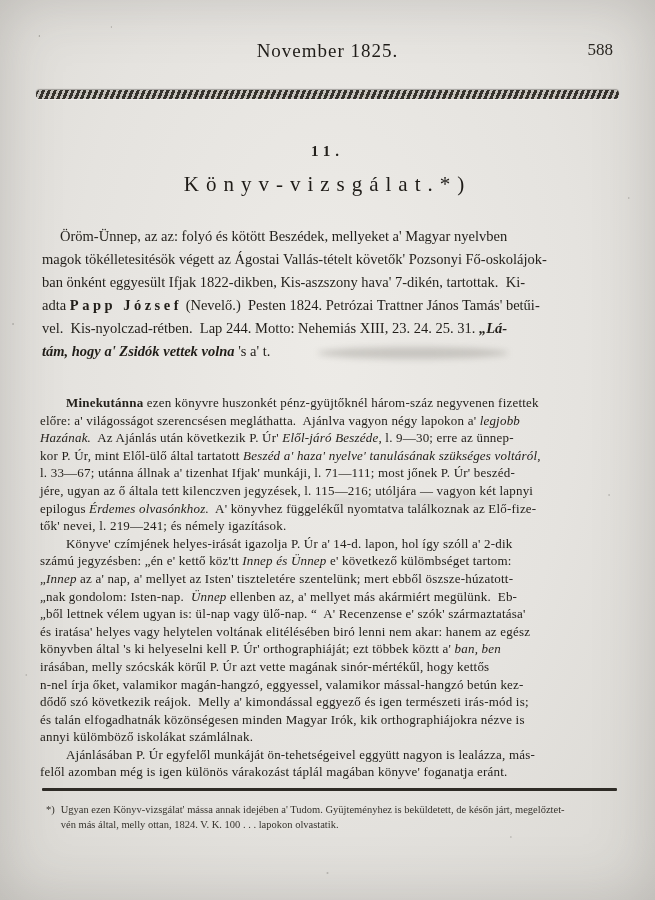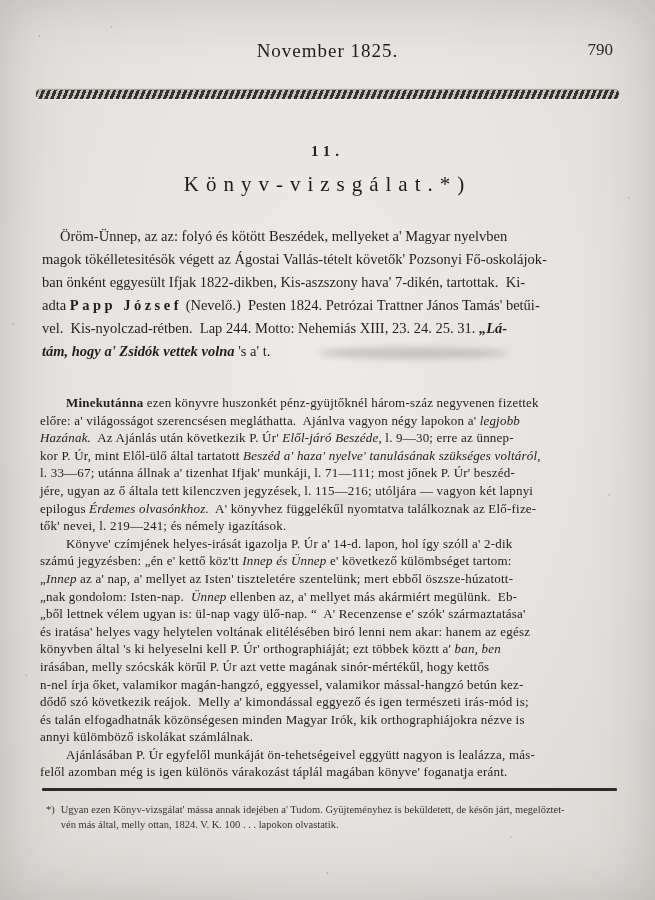--- a/index.html
+++ b/index.html
@@ -90,21 +90,21 @@
   .footnote-text { white-space: pre-wrap; }
 </style>
 </head>
 <body>
 
 <div class="page">
   <div class="speckles"></div>
 
   <header class="page-header">
     <span class="issue-date">November 1825.</span>
-    <span class="page-number">790</span>
+    <span class="page-number">588</span>
   </header>
 
   <div class="ornament"></div>
 
   <div class="article-number">11.</div>
   <h1 class="article-title">Könyv-vizsgálat.*)</h1>
 
   <p class="intro"><span>Öröm-Ünnep, az az: folyó és kötött Beszédek, mellyeket a' Magyar nyelvben
 magok tökélletesitésök végett az Ágostai Vallás-tételt követők' Pozsonyi Fő-oskolájok-
 ban önként eggyesült Ifjak 1822-dikben, Kis-aszszony hava' 7-dikén, tartottak.  Ki-

